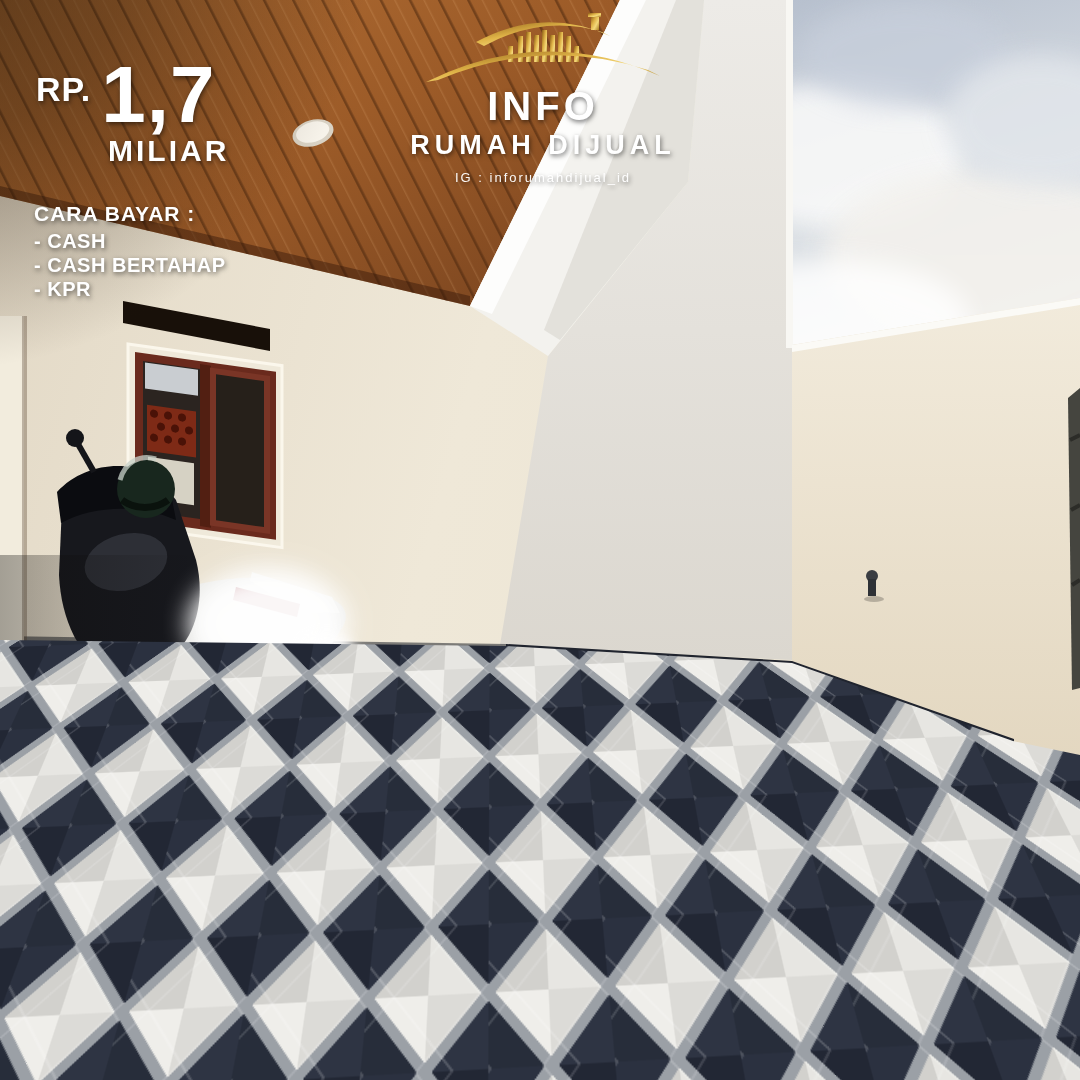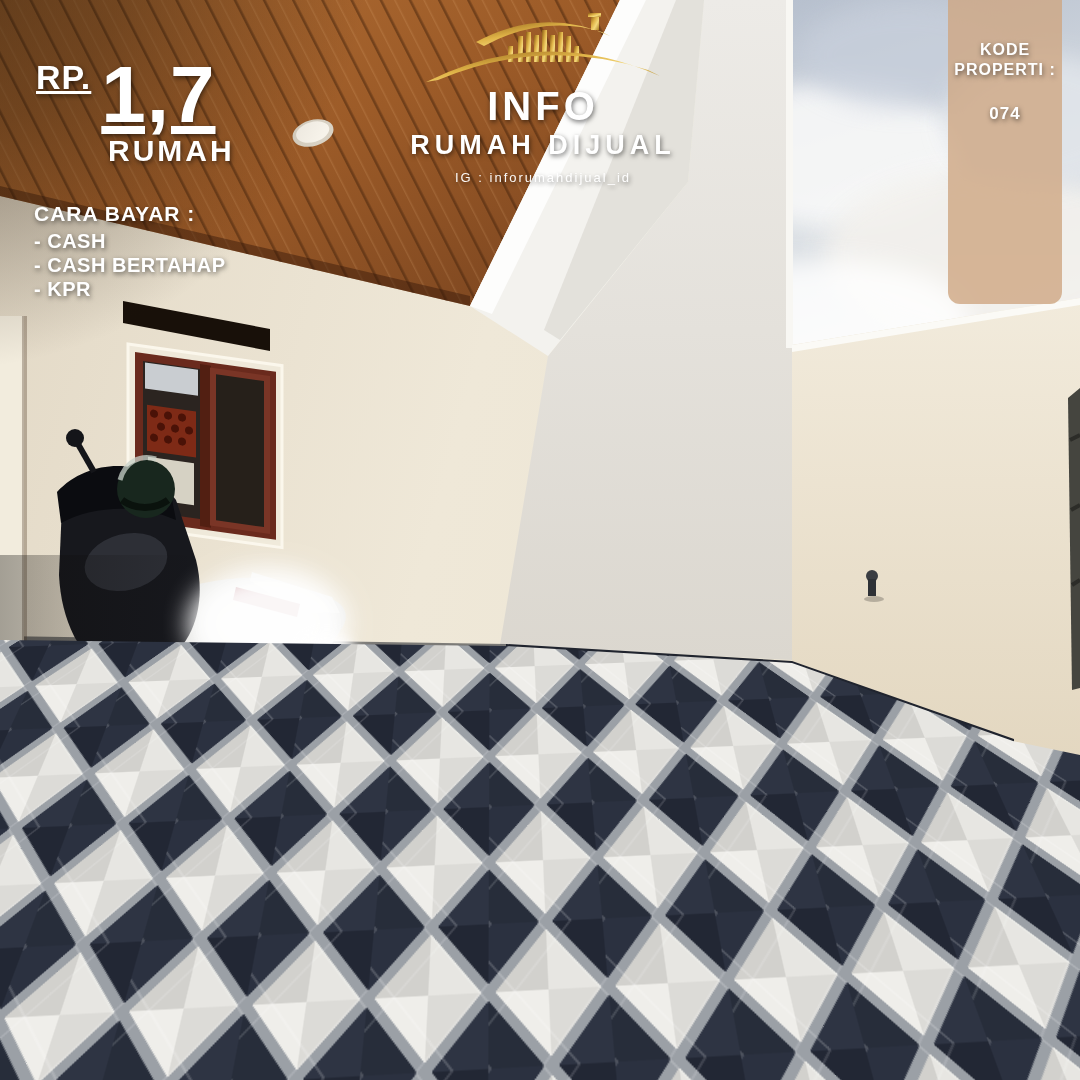--- a/index.html
+++ b/index.html
@@ -37,21 +37,21 @@
   
   .shade{position:absolute;inset:0;z-index:3;pointer-events:none;}
   .shade-tl{background:radial-gradient(circle at -60px -60px, rgba(34,21,9,.62) 0, rgba(34,21,9,.42) 190px, rgba(34,21,9,0) 430px);}
   .shade-bottom{background:linear-gradient(to top, rgba(8,8,10,.88) 0, rgba(8,8,10,.52) 95px, rgba(8,8,10,0) 295px);}
   .shade-bl{background:radial-gradient(ellipse 640px 500px at 0% 104%, rgba(5,5,7,.78), rgba(5,5,7,0) 70%);}
   .shade-left{background:linear-gradient(to right, rgba(12,10,8,.34), rgba(12,10,8,0) 200px);top:555px;height:525px;}
   
   .ovl{position:absolute;z-index:4;color:#fff;}
   .ts{text-shadow:1px 2px 5px rgba(0,0,0,.55);}
   .price-block{left:36px;top:58px;}
-  .price-row{display:flex;align-items:flex-start;text-decoration:underline;}
+  .price-row{display:flex;align-items:center;}
   .price-cur{font-size:34px;font-weight:bold;letter-spacing:1px;margin:0 10px 10px 0;}
   .price-amt{font-size:80px;font-weight:bold;line-height:.92;letter-spacing:1px;}
   .price-unit{font-size:30px;font-weight:bold;letter-spacing:3px;margin:2px 0 0 72px;}
   .payment{left:34px;top:202px;line-height:24px;}
   .payment-h{font-size:21px;font-weight:bold;letter-spacing:1px;margin-bottom:3px;}
   .payment-o{font-size:20px;font-weight:bold;letter-spacing:.5px;}
   .brand{left:543px;top:2px;transform:translateX(-50%);text-align:center;width:420px;}
   .brand-name{font-size:40px;font-weight:bold;letter-spacing:4px;line-height:1;margin-top:-6px;}
   .brand-tag{font-size:27px;font-weight:bold;letter-spacing:5px;margin-top:4px;}
   .brand-ig{font-size:13px;letter-spacing:2px;margin-top:9px;opacity:.96;}
@@ -247,21 +247,21 @@
   <div class="shade shade-tl"></div>
   <div class="shade shade-left"></div>
   <div class="shade shade-bl"></div>
   <div class="shade shade-bottom"></div>
 
   <div class="ovl price-block">
     <div class="price-row">
       <span class="price-cur ts">RP.</span>
       <span class="price-amt ts">1,7</span>
     </div>
-    <div class="price-unit ts">RUMAH</div>
+    <div class="price-unit ts">MILIAR</div>
   </div>
 
   <div class="ovl brand">
     <svg width="250" height="86" viewBox="0 0 250 86">
       <defs>
         <linearGradient id="gold" x1="0" y1="0" x2="1" y2="1">
           <stop offset="0" stop-color="#8a5a14"></stop>
             <stop offset="0.4" stop-color="#e0b448"></stop>
           <stop offset="0.65" stop-color="#f4d97b"></stop>
             <stop offset="1" stop-color="#a87a1e"></stop>
@@ -288,25 +288,20 @@
     <div class="brand-ig ts">IG : inforumahdijual_id</div>
   </div>
 
   <div class="ovl payment">
     <div class="payment-h ts">CARA BAYAR :</div>
     <div class="payment-o ts">- CASH</div>
     <div class="payment-o ts">- CASH BERTAHAP</div>
     <div class="payment-o ts">- KPR</div>
   </div>
 
-  <div class="ovl code-panel">
-    <div class="code-l ts">KODE</div>
-    <div class="code-l ts">PROPERTI :</div>
-    <div class="code-v ts">074</div>
-  </div>
 
   <div class="ovl loc">
     <div class="loc-1 ts2">CIRACAS</div>
     <div class="loc-2 ts2">JAKARTA TIMUR</div>
   </div>
 
   <div class="ovl banner">
     <div class="wa">
       <svg viewBox="0 0 48 48" width="58" height="58">
         <circle cx="24" cy="24" r="23" fill="#1fa83a"></circle>

